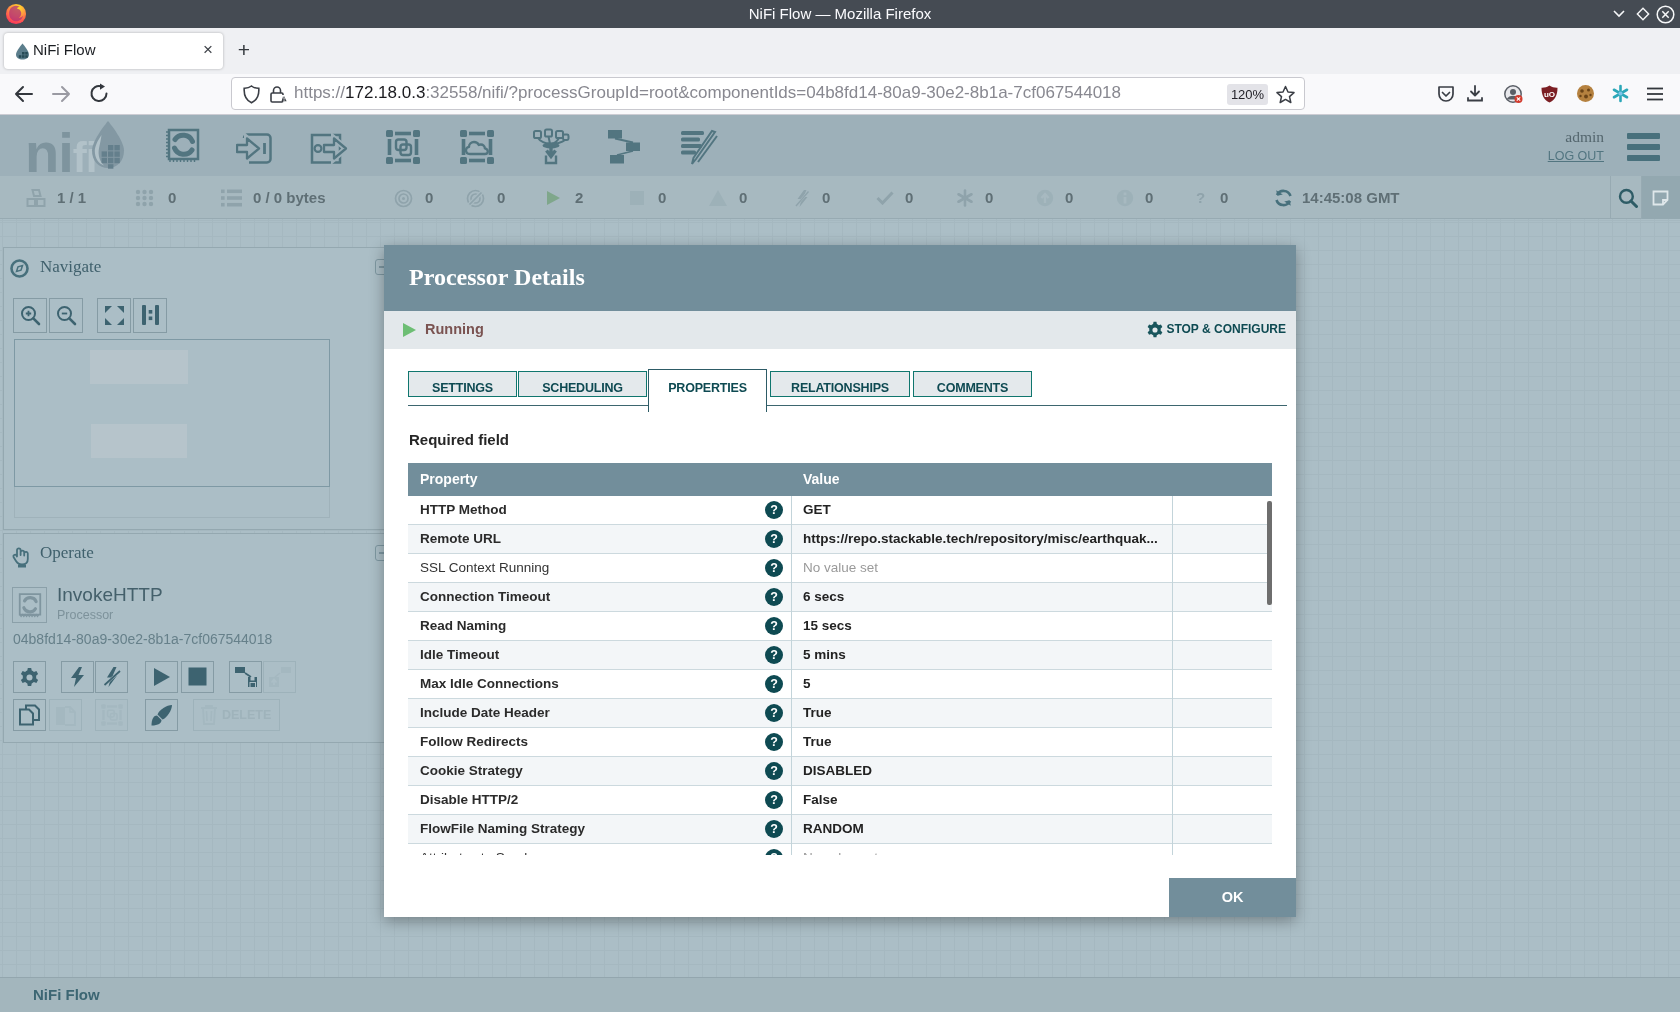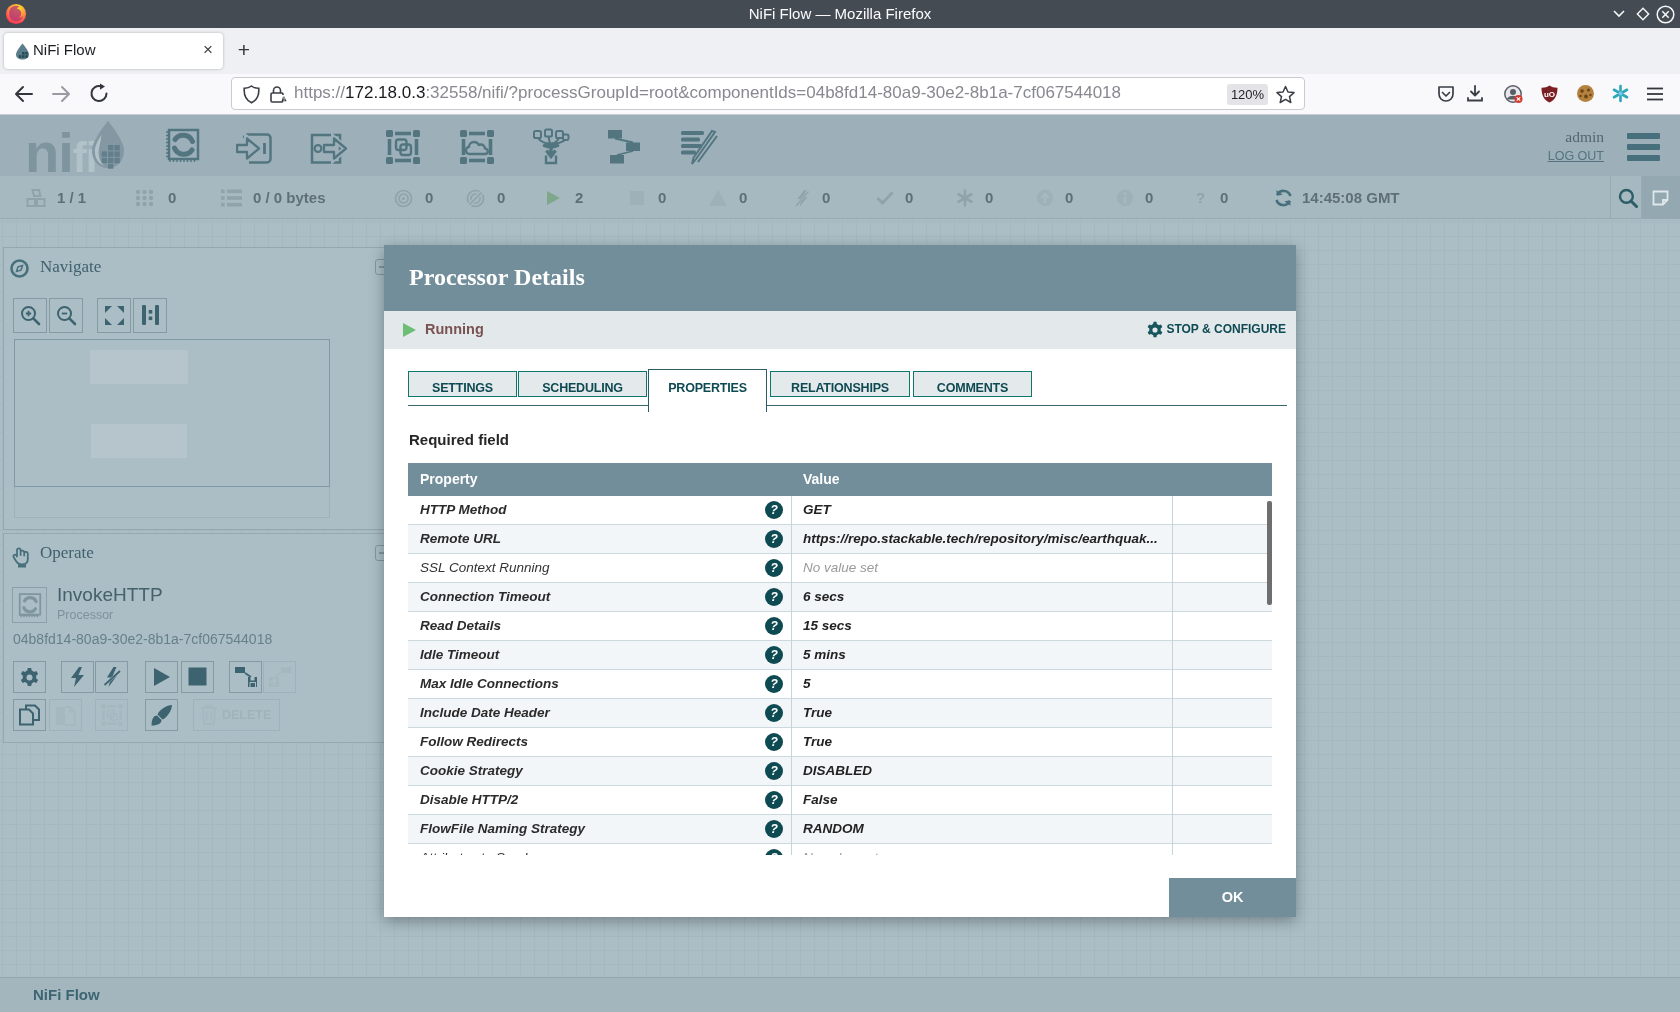--- a/index.html
+++ b/index.html
@@ -66,21 +66,21 @@
 #mstatus .stopcfg { position:absolute; right:10px; top:11px; font-size:12px; font-weight:bold; color:#0e4a52; }
 .tabs { position:absolute; top:124px; height:37px; }
 .tab { position:absolute; top:2px; height:26px; background:#e4e9ec; border:1px solid #0f766e; font-size:12.5px; letter-spacing:-0.2px; font-weight:bold; color:#0e4a52; text-align:center; line-height:33px; }
 .tab.active { top:0; height:43px; background:#fff; border:1px solid #2d5b66; border-bottom:none; line-height:36px; z-index:2; }
 #tabline { position:absolute; left:24px; top:160px; width:879px; height:1px; background:#3d666f; }
 #reqfield { position:absolute; left:25px; top:186px; font-size:15px; font-weight:bold; color:#262626; }
 #ptable { position:absolute; left:24px; top:218px; width:864px; height:392px; overflow:hidden; }
 #pthead { position:absolute; left:0; top:0; width:864px; height:33px; background:#728e9b; color:#fff; font-size:14px; font-weight:bold; }
 #pthead .h1 { position:absolute; left:12px; top:8px; }
 #pthead .h2 { position:absolute; left:395px; top:8px; }
-.prow { position:absolute; left:0; width:864px; height:29px; border-bottom:1px solid #ccd9de;font-style:italic; }
+.prow { position:absolute; left:0; width:864px; height:29px; border-bottom:1px solid #ccd9de; }
 .prow.alt { background:#f3f6f8; }
 .pname { position:absolute; left:12px; top:6px; font-size:13.5px; font-weight:bold; color:#2b2b2b; }
 .pname.norm { font-weight:normal; color:#333; }
 .pval { position:absolute; left:395px; top:6px; font-size:13.5px; font-weight:bold; color:#222; white-space:nowrap; }
 .pval.nv { font-weight:normal; color:#9a9a9a; }
 .qm { position:absolute; left:357px; top:5px; width:18px; height:18px; border-radius:50%; background:#0e4a52; color:#fff; font-size:12.5px; font-weight:bold; text-align:center; line-height:18px; }
 .vline1 { position:absolute; left:383px; top:0; width:1px; background:#c3d4da; }
 .vline2 { position:absolute; left:764px; top:0; width:1px; background:#c3d4da; }
 #scrollbar { position:absolute; left:859px; top:38px; width:5px; height:104px; background:#6e6e6e; border-radius:2px; }
 #okbtn { position:absolute; right:0; bottom:0; width:127px; height:39px; background:#728e9b; color:#fff; font-size:14.5px; font-weight:bold; text-align:center; line-height:39px; }
@@ -612,21 +612,21 @@
         <div class="vline2" style="height:29px;"></div>
       </div>
     <div class="prow alt" style="top:120px;">
         <span class="pname">Connection Timeout</span>
         <div class="qm">?</div>
         <span class="pval">6 secs</span>
         <div class="vline1" style="height:29px;"></div>
         <div class="vline2" style="height:29px;"></div>
       </div>
     <div class="prow" style="top:149px;">
-        <span class="pname">Read Details</span>
+        <span class="pname">Read Naming</span>
         <div class="qm">?</div>
         <span class="pval">15 secs</span>
         <div class="vline1" style="height:29px;"></div>
         <div class="vline2" style="height:29px;"></div>
       </div>
     <div class="prow alt" style="top:178px;">
         <span class="pname">Idle Timeout</span>
         <div class="qm">?</div>
         <span class="pval">5 mins</span>
         <div class="vline1" style="height:29px;"></div>

